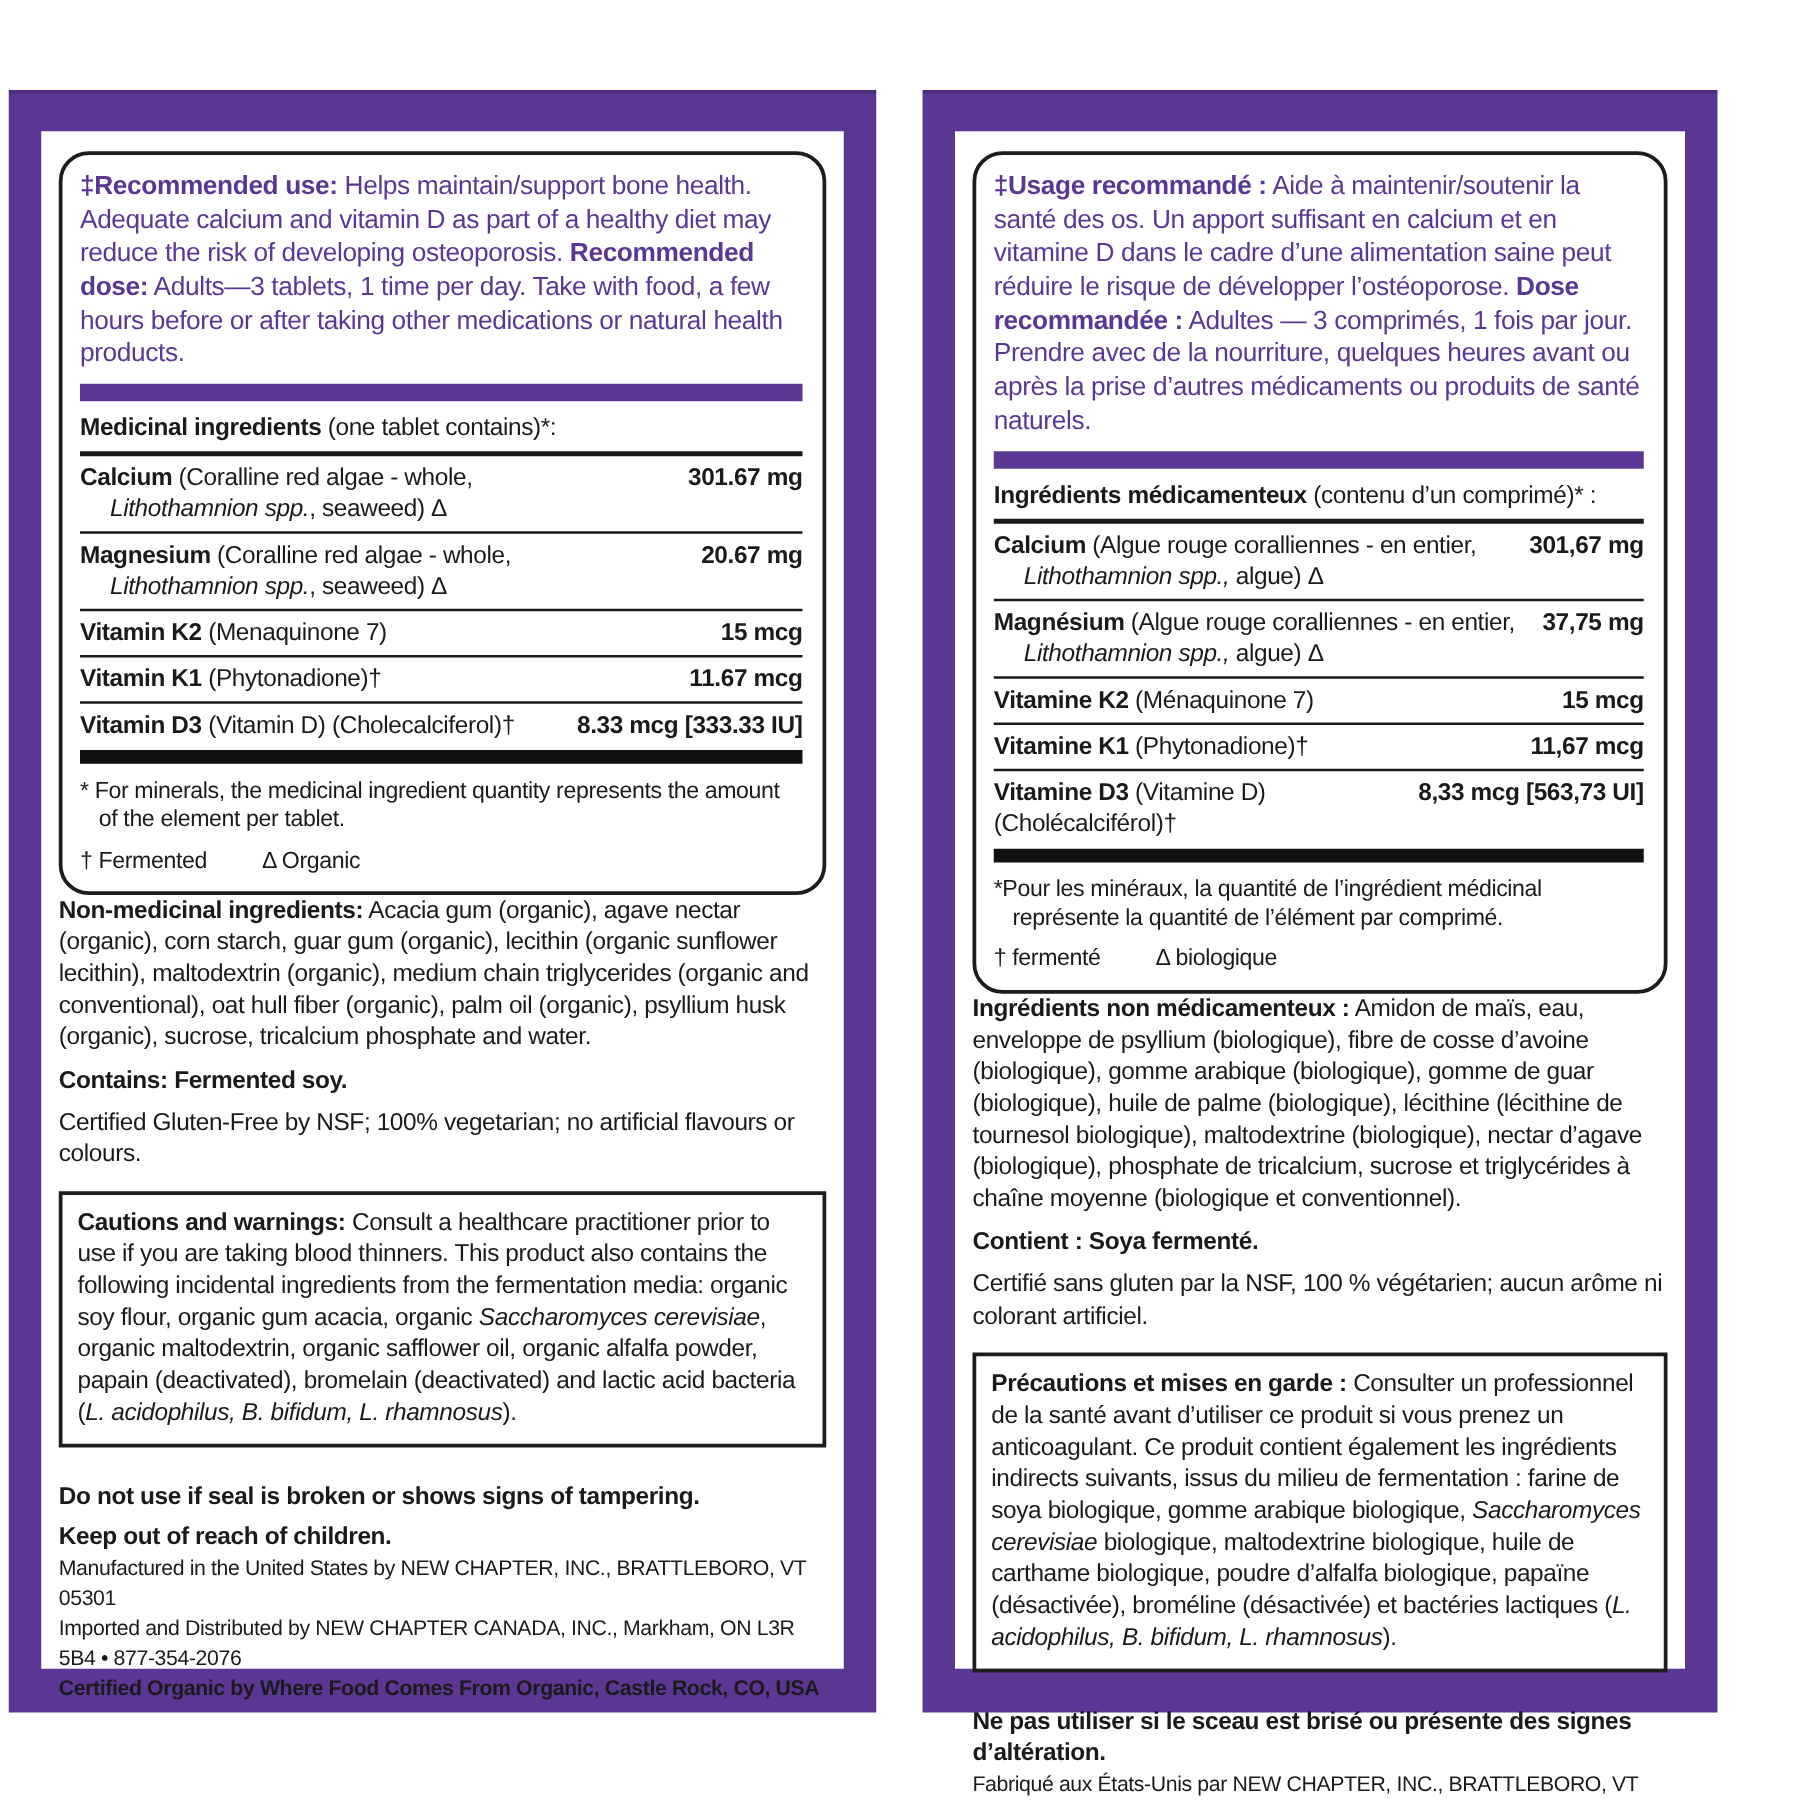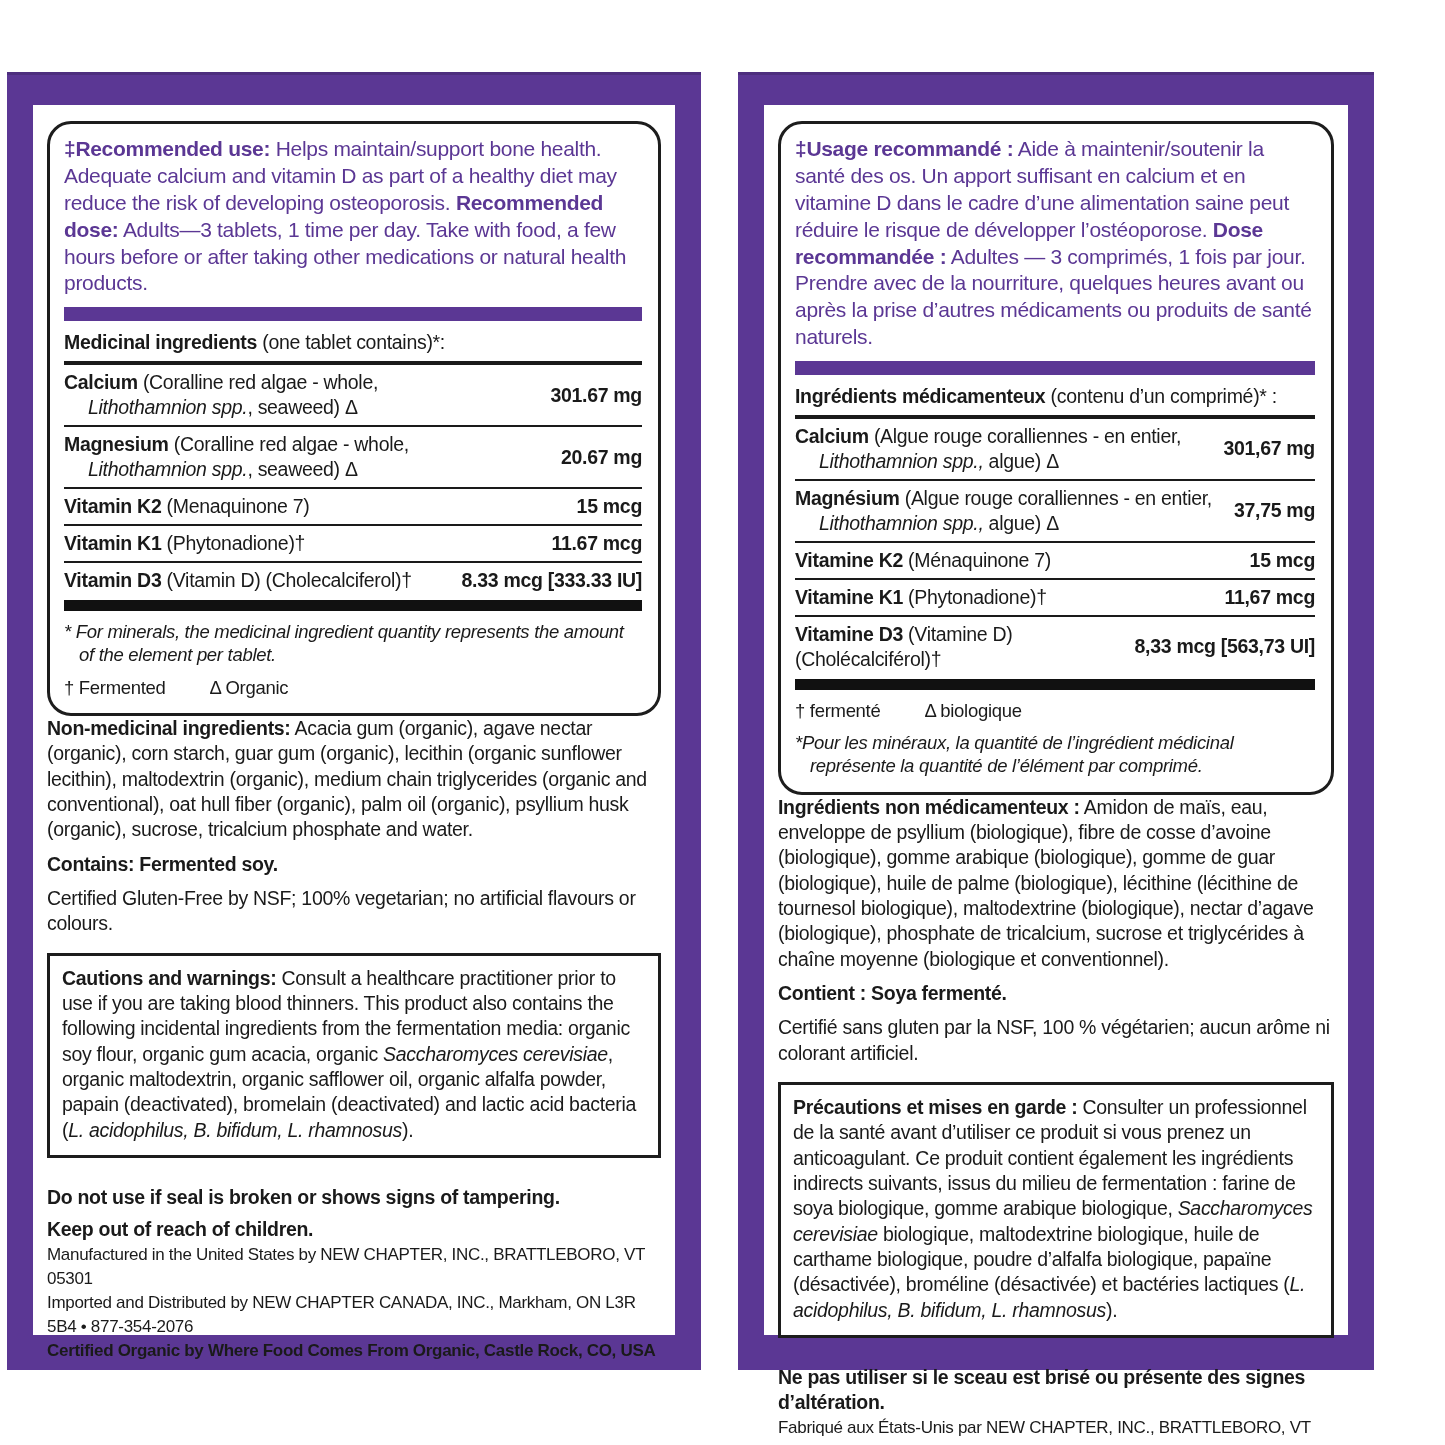--- a/index.html
+++ b/index.html
@@ -56,34 +56,33 @@
   }
 
   .tbl-head { font-size: 19.5px; padding: 2px 0 7px 0; }
   .rule  { height: 2px; background: #1a1a1a; }
   .rule.thick { height: 4px; }
   .endbar { height: 11px; background: #111111; margin-top: 2px; }
 
   .row {
     display: flex;
     justify-content: space-between;
-    align-items: center;
+    align-items: flex-start;
     padding: 5px 0 5px 0;
     font-size: 19.5px;
     line-height: 1.28;
   }
   .row .l2 { padding-left: 24px; }
   .row-val { font-weight: 700; white-space: nowrap; text-align: right; margin-left: 12px; }
 
   .footnote {
     font-size: 18.5px;
     line-height: 1.26;
   }
   .footnote.star {
-    font-style: italic;
     margin-top: 9px;
     padding-left: 15px;
     text-indent: -15px;
   }
   .footnote.dagger { margin-top: 9px; }
   .footnote.dagger .org { margin-left: 44px; }
 
   .para {
     font-size: 19.5px;
     line-height: 1.3;
@@ -240,22 +239,22 @@
 
         <div class="row">
           <div>
               <p><b>Vitamine D3</b><span> (Vitamine D) (Cholécalciférol)†</span></p>
             </div>
           <div class="row-val">8,33 mcg [563,73 UI]</div>
         </div>
         <div class="endbar"></div>
       </div>
 
+      <p class="footnote star">*Pour les minéraux, la quantité de l’ingrédient médicinal représente la quantité de l’élément par comprimé.</p>
       <p class="footnote dagger"><span>† fermenté</span><span class="org">Δ biologique</span></p>
-      <p class="footnote star">*Pour les minéraux, la quantité de l’ingrédient médicinal représente la quantité de l’élément par comprimé.</p>
     </div>
 
     <p class="para mt"><b>Ingrédients non médicamenteux :</b><span> Amidon de maïs, eau, enveloppe de psyllium (biologique), fibre de cosse d’avoine (biologique), gomme arabique (biologique), gomme de guar (biologique), huile de palme (biologique), lécithine (lécithine de tournesol biologique), maltodextrine (biologique), nectar d’agave (biologique), phosphate de tricalcium, sucrose et triglycérides à chaîne moyenne (biologique et conventionnel).</span></p>
 
     <p class="para bold mt-s">Contient : Soya fermenté.</p>
 
     <p class="para mt-s">Certifié sans gluten par la NSF, 100 % végétarien; aucun arôme ni colorant artificiel.</p>
 
     <div class="cautions">
       <p class="para"><b>Précautions et mises en garde :</b><span> Consulter un professionnel de la santé avant d’utiliser ce produit si vous prenez un anticoagulant. Ce produit contient également les ingrédients indirects suivants, issus du milieu de fermentation : farine de soya biologique, gomme arabique biologique, </span><i>Saccharomyces cerevisiae</i><span> biologique, maltodextrine biologique, huile de carthame biologique, poudre d’alfalfa biologique, papaïne (désactivée), broméline (désactivée) et bactéries lactiques (</span><i>L. acidophilus, B. bifidum, L. rhamnosus</i><span>).</span></p>

